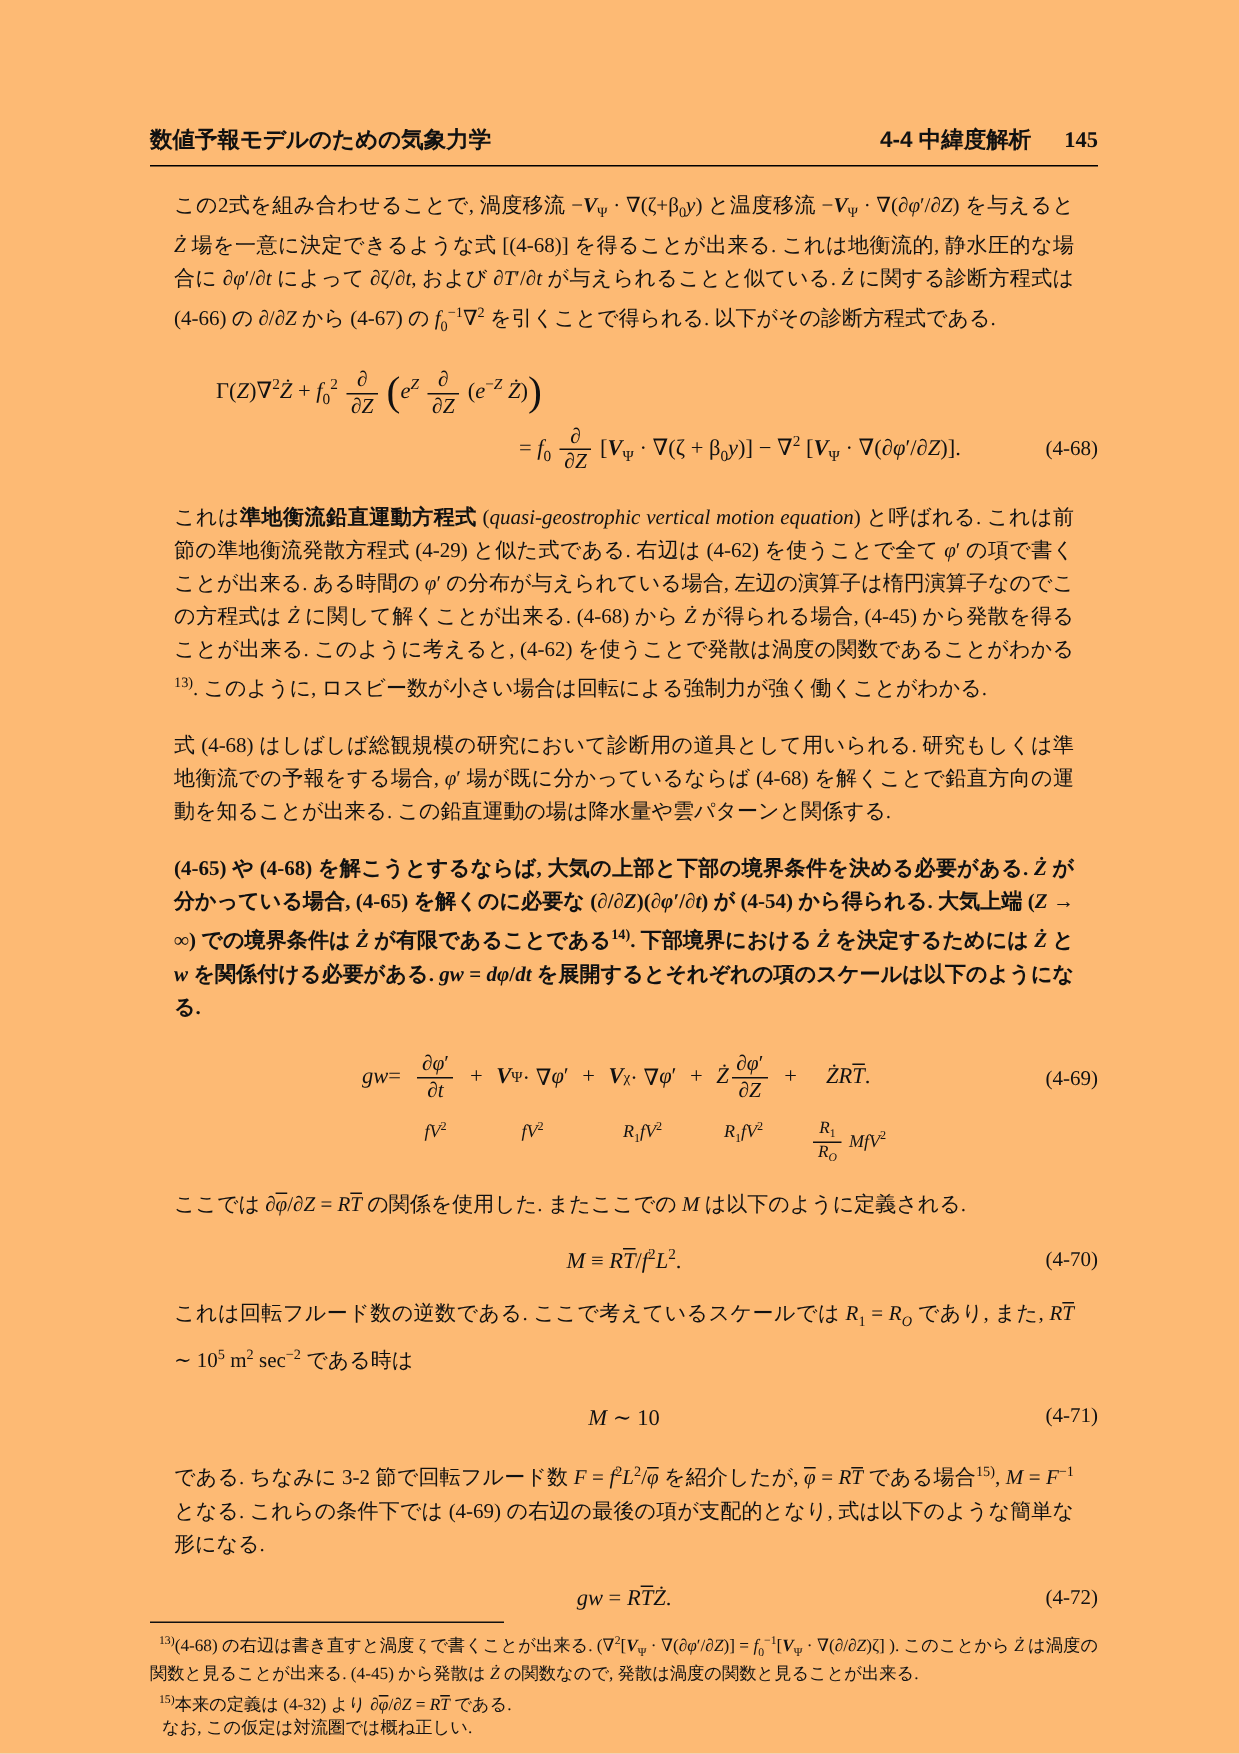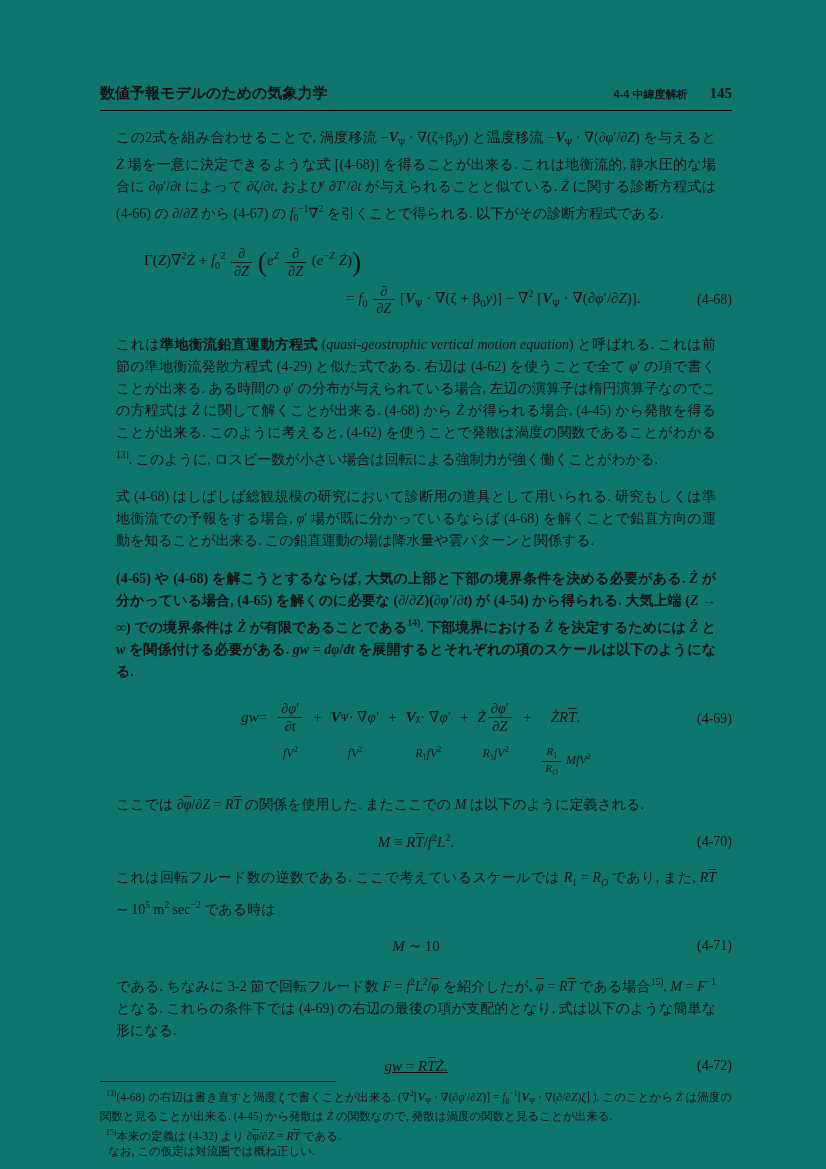--- a/index.html
+++ b/index.html
@@ -1,29 +1,29 @@
 <!DOCTYPE html>
 <html><head>
 <meta charset="utf-8">
 <style>
   html,body { margin:0; padding:0; background:#e8e8e8; }
   .page {
     position:relative; width:826px; height:1169px; margin:0 auto;
-    background:#0f766e; color:#111;
+    background:#fdba74; color:#111;
     font-family:"Liberation Serif","DejaVu Serif",serif;
     overflow:hidden;
   }
   .content { position:absolute; left:100px; top:84px; width:632px; }
 
   
   .header { display:flex; justify-content:space-between; align-items:baseline;
             border-bottom:1.5px solid #000; padding-bottom:7px; }
   .htitle { font-family:"Liberation Sans","DejaVu Sans",sans-serif; font-weight:bold; font-size:15px; }
   .hright { display:flex; gap:22px; align-items:baseline; }
-  .hsec   { font-family:"Liberation Sans","DejaVu Sans",sans-serif; font-weight:bold; font-size:11px; }
+  .hsec   { font-family:"Liberation Sans","DejaVu Sans",sans-serif; font-weight:bold; font-size:15px; }
   .hpage  { font-weight:bold; font-size:15px; }
 
   
   p.body { font-size:14px; line-height:22px; text-align:justify; margin:16px; }
   .m-p1 { margin-top:26px; }
   .m-p2 { margin-top:6px; }
   .m-p3 { margin-top:12px; }
   .m-p4 { margin-top:12px;font-weight:bold; }
   .m-p5 { margin-top:8px; }
   .m-p6 { margin-top:6px; }
@@ -50,21 +50,21 @@
   .eq469 { margin-top:4px; display:flex; justify-content:center; gap:9px; }
   .eq469 .eqnum { top:12px; }
   .t469 { display:flex; flex-direction:column; align-items:center; gap:10px; }
   .t469 .tt { display:flex; align-items:center; min-height:36px; }
   .t469 .tb { font-size:12px; min-height:20px; }
 
   .eqc { margin-top:8px; text-align:center; }
   .eqc .eqnum { top:50%; transform:translateY(-50%); }
   .eq470 { margin-top:8px; }
   .eq471 { margin-top:0; }
-  .eq472 { margin-top:16px;text-decoration:underline; }
+  .eq472 { margin-top:16px; }
 
   
   .footnotes { margin-top:6px; font-size:11.5px; line-height:15.5px; text-align:justify; }
   .fnrule { width:236px; border-top:1px solid #111; margin-bottom:4px; }
   .fn-item { text-indent:6px; margin:0; }
   .fn-cont { text-indent:8px; margin:0; }
 
   
   .footer { position:absolute; left:100px; right:94px; top:1053px;
             border-top:1px solid #333; padding-top:5px; text-align:right;

